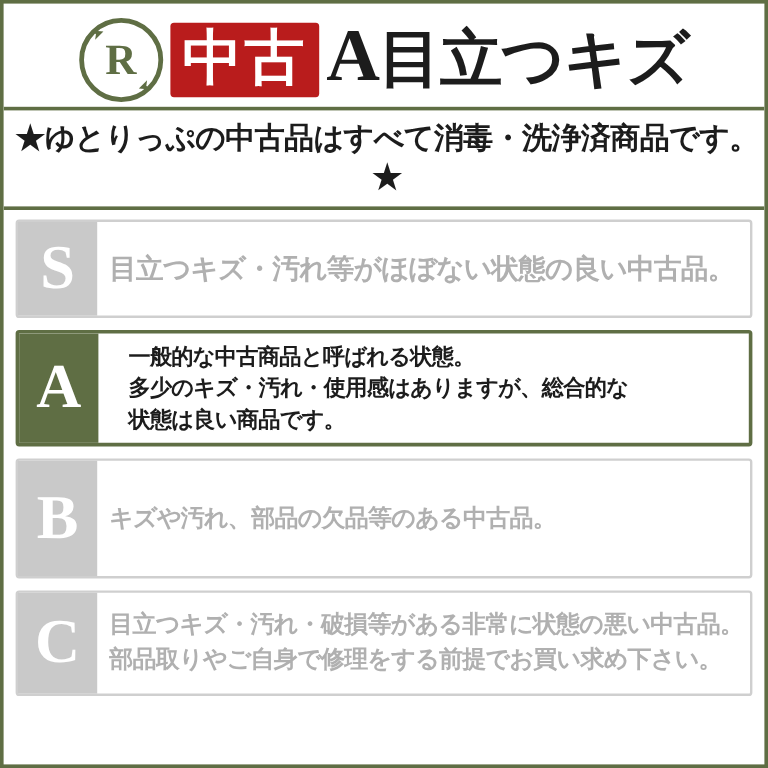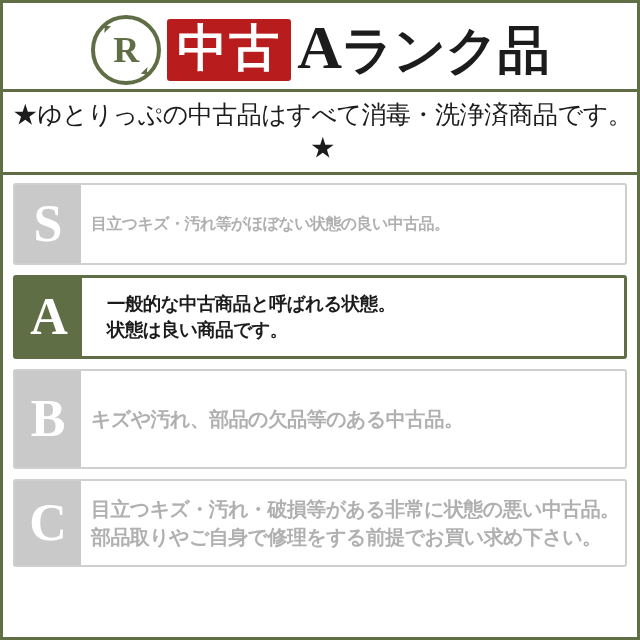--- a/index.html
+++ b/index.html
@@ -88,21 +88,21 @@
     font-weight: bold;
   }
 
   
   .subtitle-band {
     border-top: 3px solid #5f6e44;
     border-bottom: 3px solid #5f6e44;
     text-align: center;
     padding: 6px 0 8px 5px;
     font-size: 25px;
-    font-weight: normal;
+    font-weight: bold;
     color: #1c1c1c;
     letter-spacing: -0.5px;
   }
 
   
   .rows {
     padding: 8px 10px 6px 10px;
   }
   .rank-row {
     display: flex;
@@ -141,57 +141,58 @@
     font-size: 20px;
     font-weight: bold;
     line-height: 1.42;
     letter-spacing: -0.6px;
   }
   .rank-row.active .rank-desc {
     color: #1c1c1c;
   }
   .rank-desc .line { white-space: nowrap; }
 
-  .row-s .rank-desc { font-size: 16px; border-radius: 30px; }
+  .row-s .rank-desc { font-size: 23px; border-radius: 30px; }
   .row-a .rank-desc { font-size: 18.5px; padding-left: 25px; }
   .row-b { min-height: 96px; }
   .row-c { min-height: 84px; }
 </style>
 </head>
 <body>
 
 <div class="page">
 
   <div class="header">
     <div class="r-badge">
       <span class="arrow-top">➤</span>
       <span class="arrow-bottom">➤</span>
       <span class="r-letter">R</span>
     </div>
     <div class="chuko-box">中古</div>
     <div class="rank-text">
-      <span class="big-a">A</span><span>ランク品</span>
+      <span class="big-a">A</span><span>目立つキズ</span>
     </div>
   </div>
 
   <div class="subtitle-band">★ゆとりっぷの中古品はすべて消毒・洗浄済商品です。★</div>
 
   <div class="rows">
 
     <div class="rank-row row-s">
       <div class="rank-letter">S</div>
       <div class="rank-desc">
         <span class="line">目立つキズ・汚れ等がほぼない状態の良い中古品。</span>
       </div>
     </div>
 
     <div class="rank-row row-a active">
       <div class="rank-letter">A</div>
       <div class="rank-desc">
         <span class="line">一般的な中古商品と呼ばれる状態。</span>
+        <span class="line">多少のキズ・汚れ・使用感はありますが、総合的な</span>
         <span class="line">状態は良い商品です。</span>
       </div>
     </div>
 
     <div class="rank-row row-b">
       <div class="rank-letter">B</div>
       <div class="rank-desc">
         <span class="line">キズや汚れ、部品の欠品等のある中古品。</span>
       </div>
     </div>

